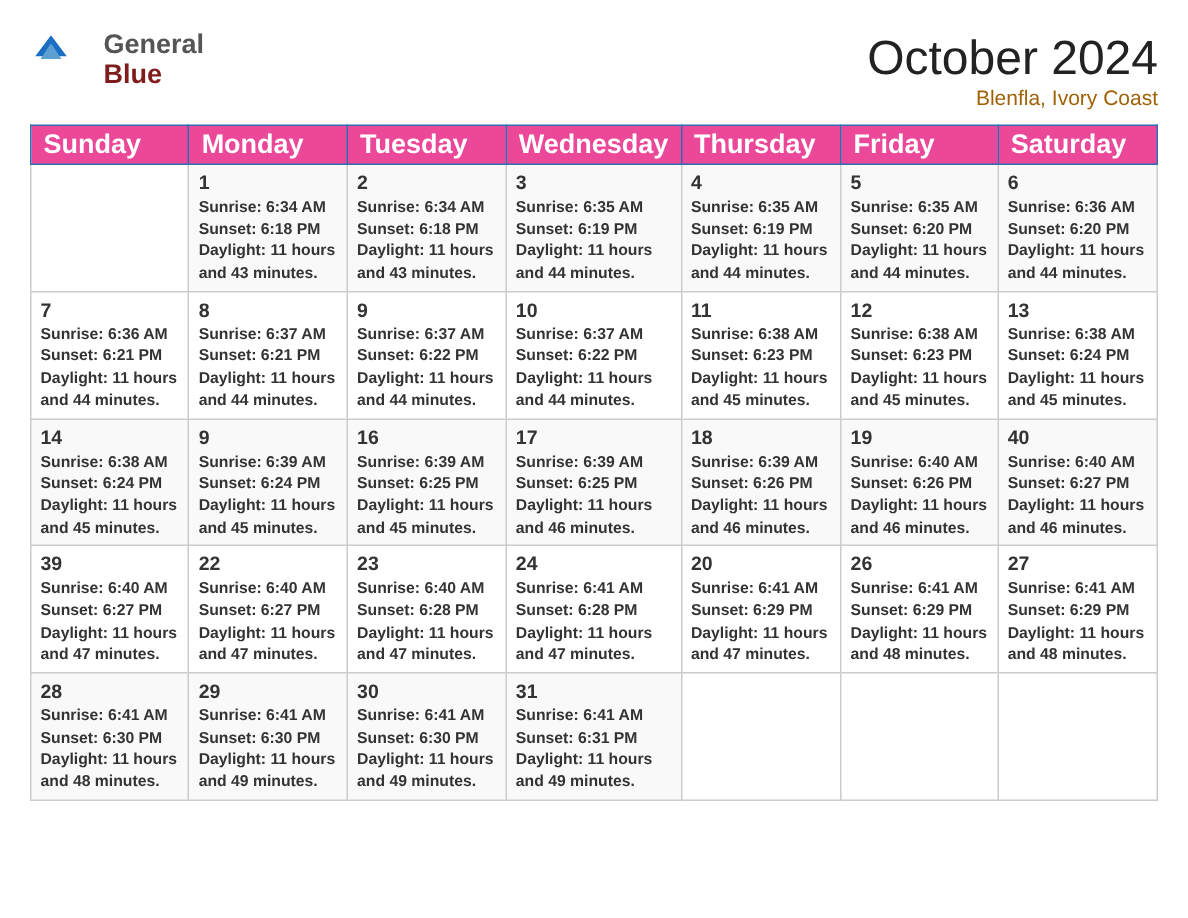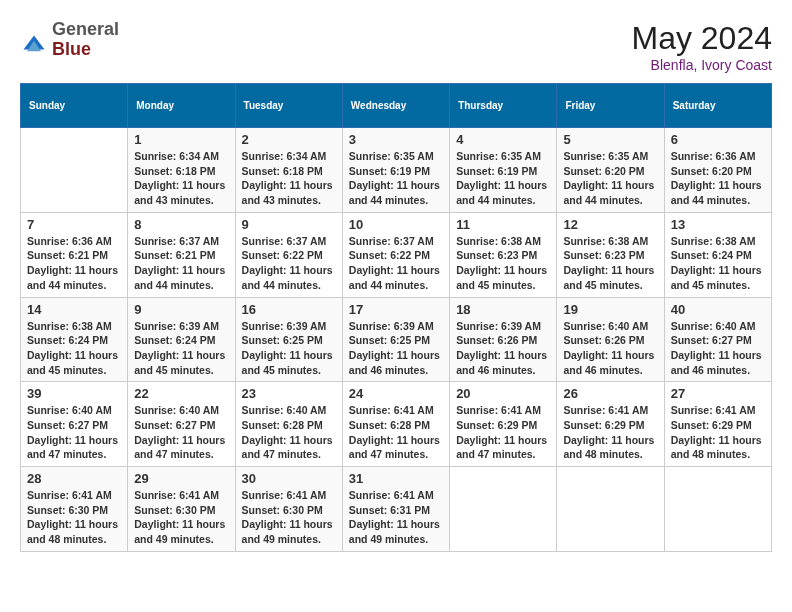--- a/index.html
+++ b/index.html
@@ -11,22 +11,22 @@
       padding: 20px;
     }
     .header {
       display: flex;
       justify-content: space-between;
       align-items: flex-start;
       margin-bottom: 10px;
     }
     .logo {
       display: flex;
-      align-items: flex-end;
-      gap: 4px;
+      align-items: flex-start;
+      gap: 21px;
     }
     .logo-text {
       font-size: 18px;
       font-weight: bold;
       line-height: 1.1;
     }
     .logo-general { color: #555; }
     .logo-blue { color: #7f1d1d; }
     .logo-icon {
       width: 28px;
@@ -35,33 +35,33 @@
     .title-block {
       text-align: right;
     }
     .month-year {
       font-size: 32px;
       font-weight: normal;
       color: #222;
     }
     .location {
       font-size: 14px;
-      color: #701a75;
+      color: #a16207;
     }
     table {
       width: 100%;
       border-collapse: collapse;
       font-size: 11px;
     }
     thead tr th {
-      background-color: #0369a1;
+      background-color: #ec4899;
       color: #fff;
-      padding: 16px 8px;
+      padding: 2px 8px;
       text-align: left;
-      font-size: 10px;
+      font-size: 18px;
       font-weight: bold;
       border: 1px solid #2e6db4;
     }
     tbody tr td {
       border: 1px solid #ccc;
       vertical-align: top;
       padding: 4px 6px;
       height: 80px;
       width: 107px;
       color: #333;
@@ -96,21 +96,21 @@
     <svg class="logo-icon" viewBox="0 0 32 32">
       <polygon points="16,4 28,20 4,20" fill="#1a6fc4"></polygon>
       <polygon points="16,10 24,22 8,22" fill="#5ba0d0"></polygon>
     </svg>
     <div class="logo-text">
       <span class="logo-general">General</span><br>
       <span class="logo-blue">Blue</span>
     </div>
   </div>
   <div class="title-block">
-    <div class="month-year">May 2024</div>
+    <div class="month-year">October 2024</div>
     <div class="location">Blenfla, Ivory Coast</div>
   </div>
 </div>
 
 <table>
   <thead>
     <tr>
     <th>Sunday</th>
         <th>Monday</th>
         <th>Tuesday</th>

